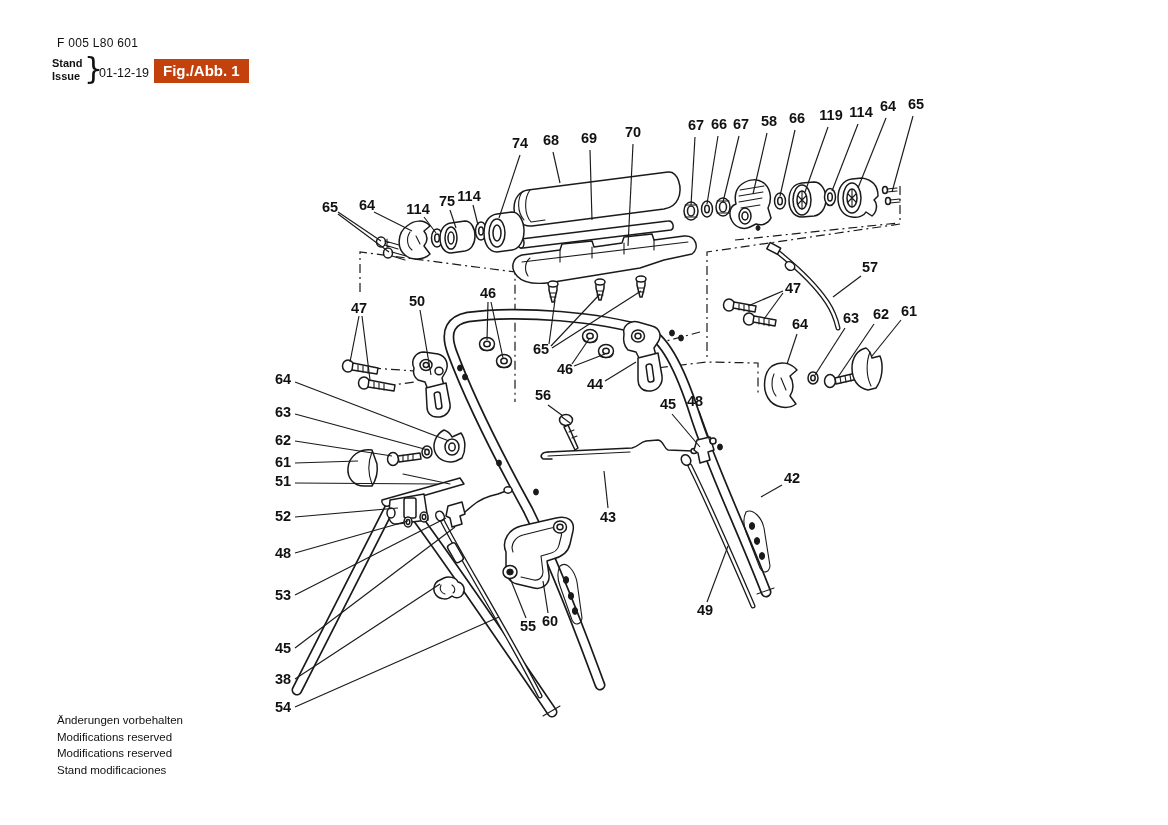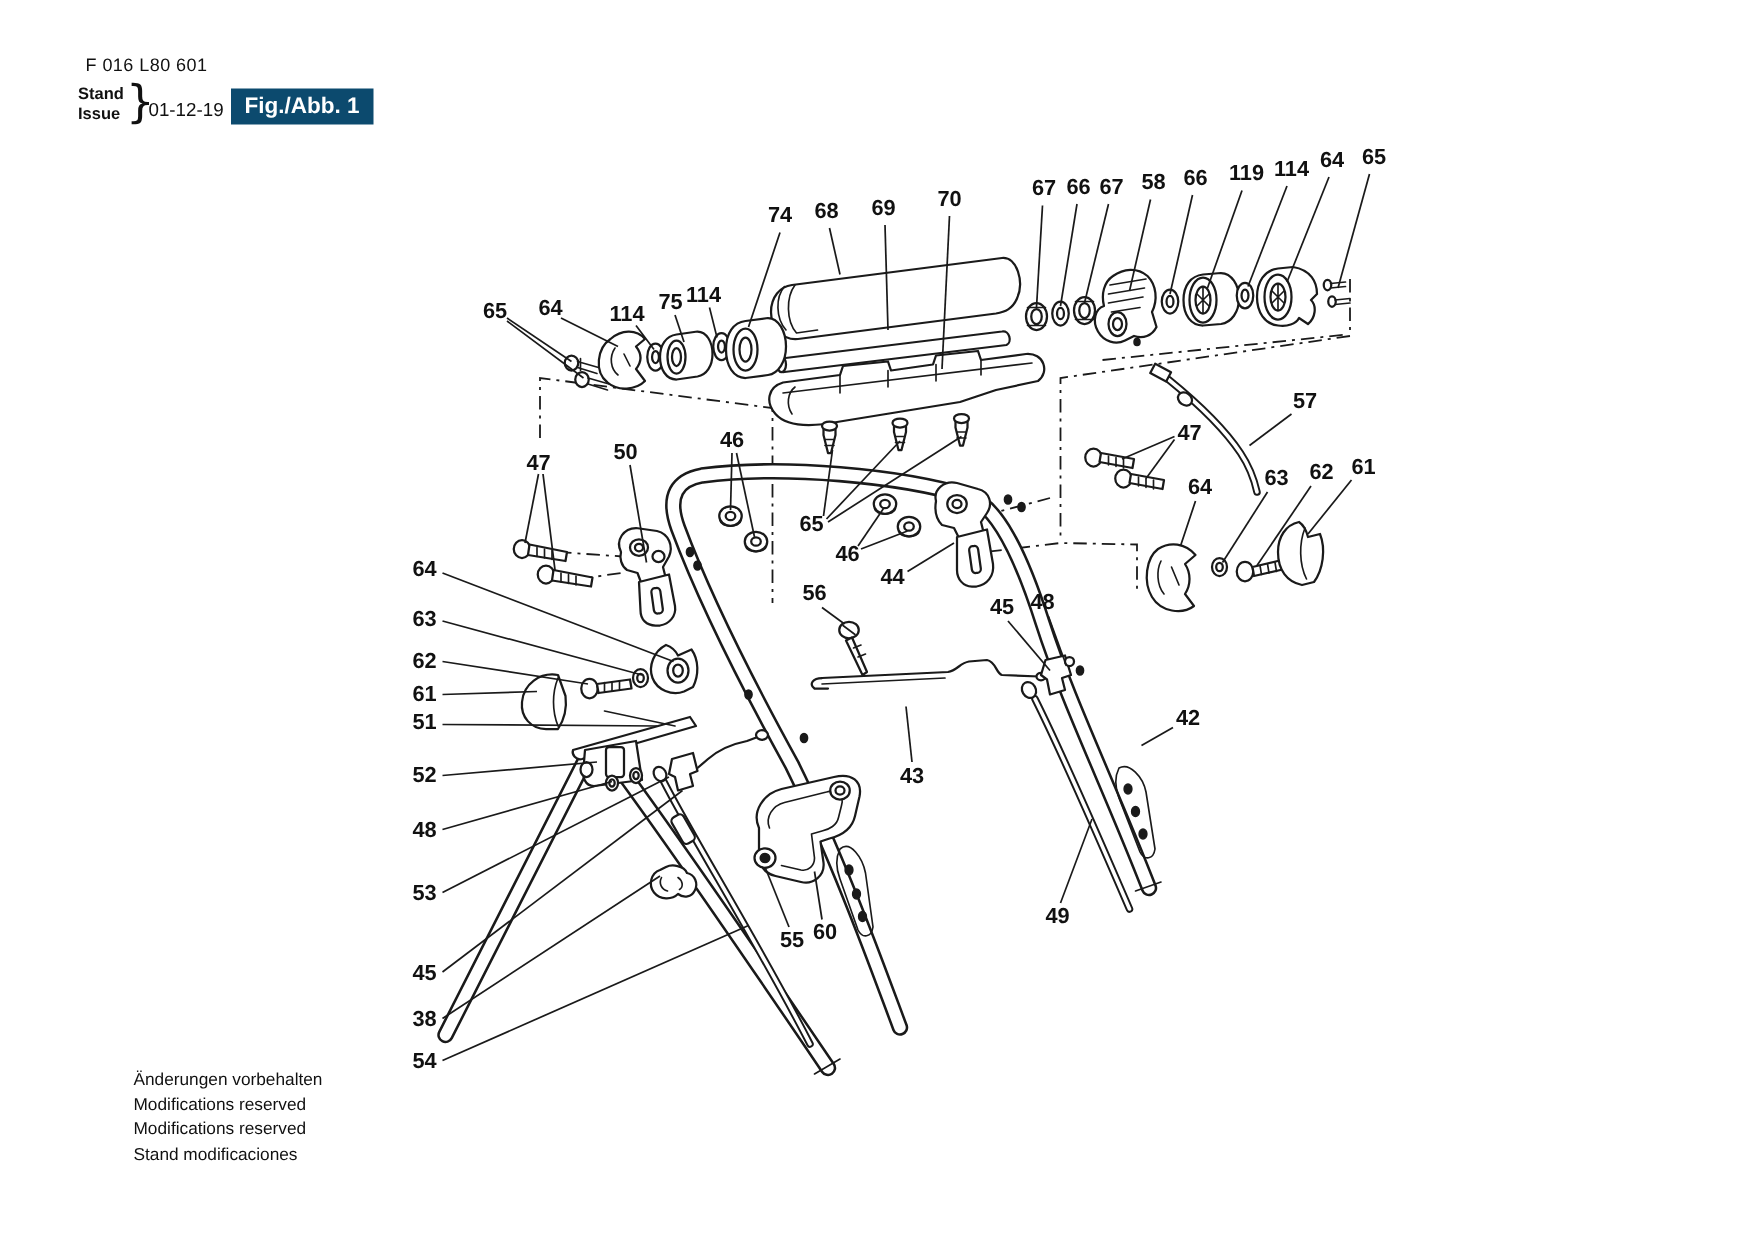--- a/index.html
+++ b/index.html
@@ -4,45 +4,45 @@
 <style>
   html,body{margin:0;padding:0;background:#fff;}
   #page{position:relative;width:1168px;height:825px;background:#fff;overflow:hidden;
         font-family:"Liberation Sans","DejaVu Sans",sans-serif;color:#111;}
   
   #doc-number{position:absolute;left:57px;top:36px;font-size:12px;letter-spacing:.3px;}
   #stand-issue{position:absolute;left:52px;top:57px;font-size:11px;line-height:13px;font-weight:bold;}
   #brace{position:absolute;left:84px;top:51px;font-size:30px;font-weight:400;
          font-family:"DejaVu Sans",sans-serif;}
   #date{position:absolute;left:99px;top:66px;font-size:12.5px;}
-  #fig-box{position:absolute;left:154px;top:59px;background:#0c4a6e;color:#fff;
+  #fig-box{position:absolute;left:154px;top:59px;background:#c2410c;color:#fff;
            font-size:15px;font-weight:bold;padding:3px 9px 4px 9px;}
   
-  #footer{position:absolute;left:57px;top:712px;font-size:11.5px;line-height:16.5px;margin-left:32px;}
+  #footer{position:absolute;left:57px;top:712px;font-size:11.5px;line-height:16.5px;}
   
   #diagram-svg{position:absolute;left:0;top:0;}
   .ink{stroke:#1a1a1a;fill:none;stroke-width:1.5;stroke-linecap:round;stroke-linejoin:round;}
   .inkf{stroke:#1a1a1a;fill:#ffffff;stroke-width:1.5;stroke-linejoin:round;}
   .dark{stroke:#1a1a1a;fill:#1a1a1a;}
   .thin{stroke-width:1.1;}
   .dashdot{stroke:#1a1a1a;fill:none;stroke-width:1.2;stroke-dasharray:9 4 2 4;}
   .tube-out{stroke:#1a1a1a;stroke-width:11;fill:none;stroke-linecap:round;}
   .tube-in{stroke:#ffffff;stroke-width:7.6;fill:none;stroke-linecap:round;}
   .cable-out{stroke:#1a1a1a;stroke-width:5;fill:none;stroke-linecap:round;}
   .cable-in{stroke:#ffffff;stroke-width:2.4;fill:none;stroke-linecap:round;}
   .leader{stroke:#1a1a1a;stroke-width:1.15;fill:none;}
   .part-num{font-family:"Liberation Sans","DejaVu Sans",sans-serif;font-size:14.5px;
             font-weight:bold;fill:#111;text-anchor:middle;}
 </style>
 </head>
 <body>
 
 <div id="page">
 
-  <div id="doc-number">F 016 L80 601</div>
+  <div id="doc-number">F 005 L80 601</div>
   <div id="stand-issue">
     <div>Stand</div>
     <div>Issue</div>
   </div>
   <div id="brace">}</div>
   <div id="date">01-12-19</div>
   <div id="fig-box">Fig./Abb. 1</div>
 
   <svg id="diagram-svg" width="1168" height="825" viewBox="0 0 1168 825" xmlns="http://www.w3.org/2000/svg">
 

